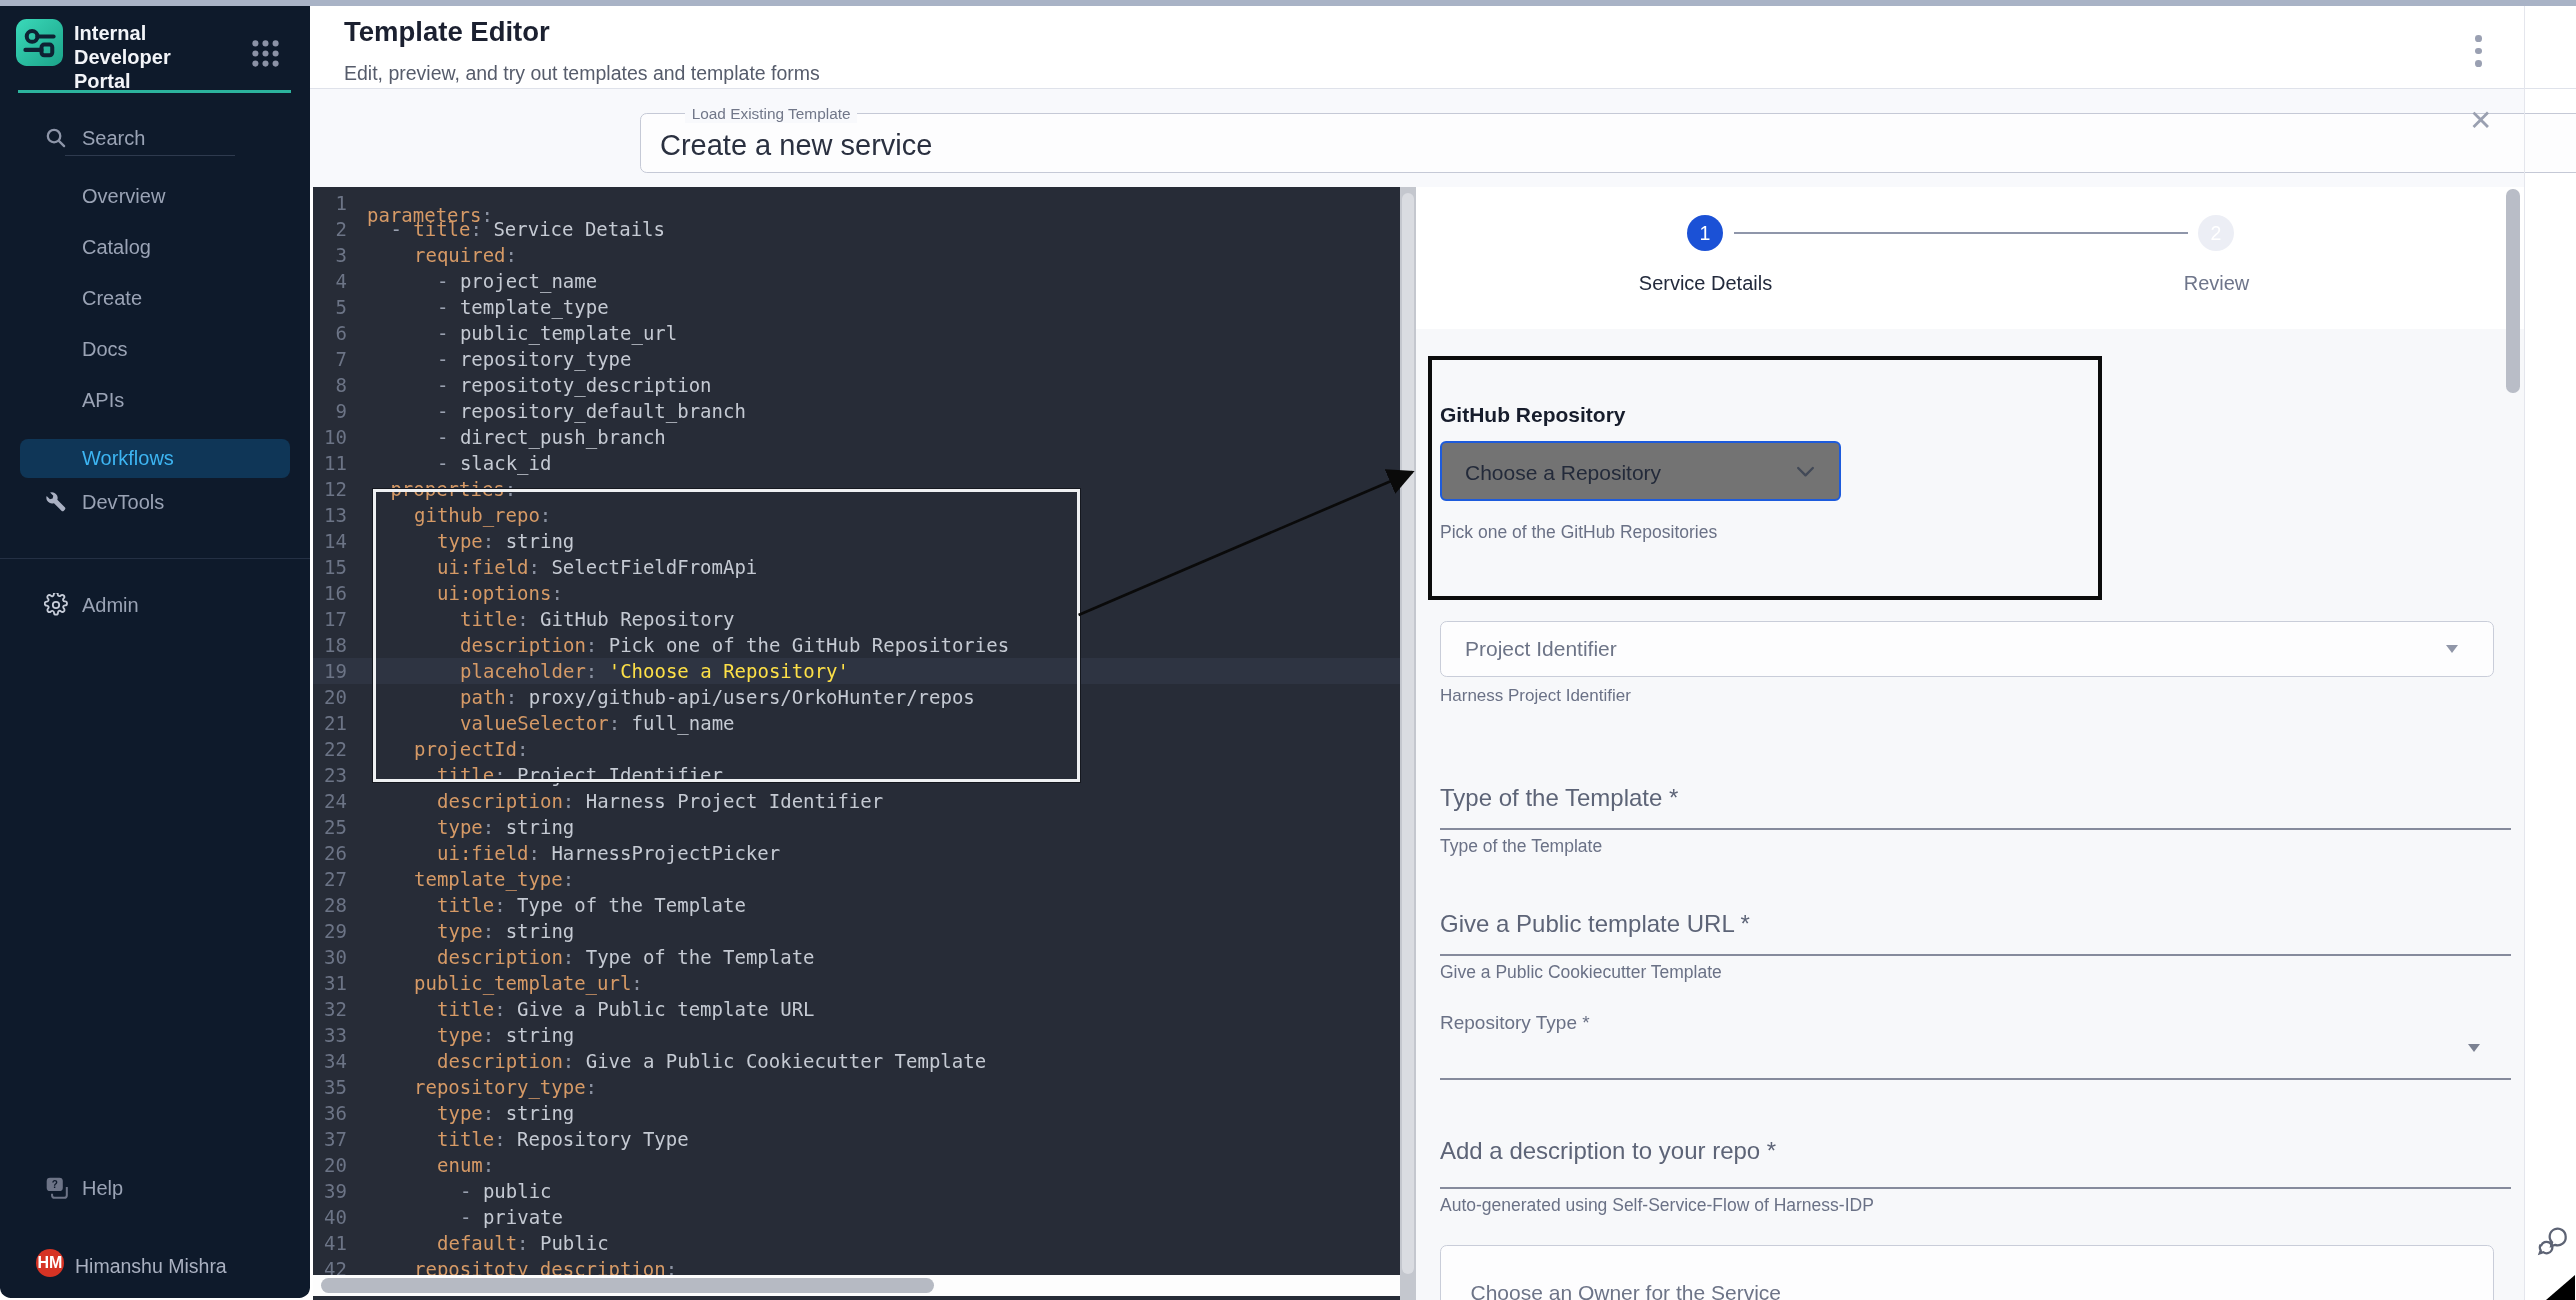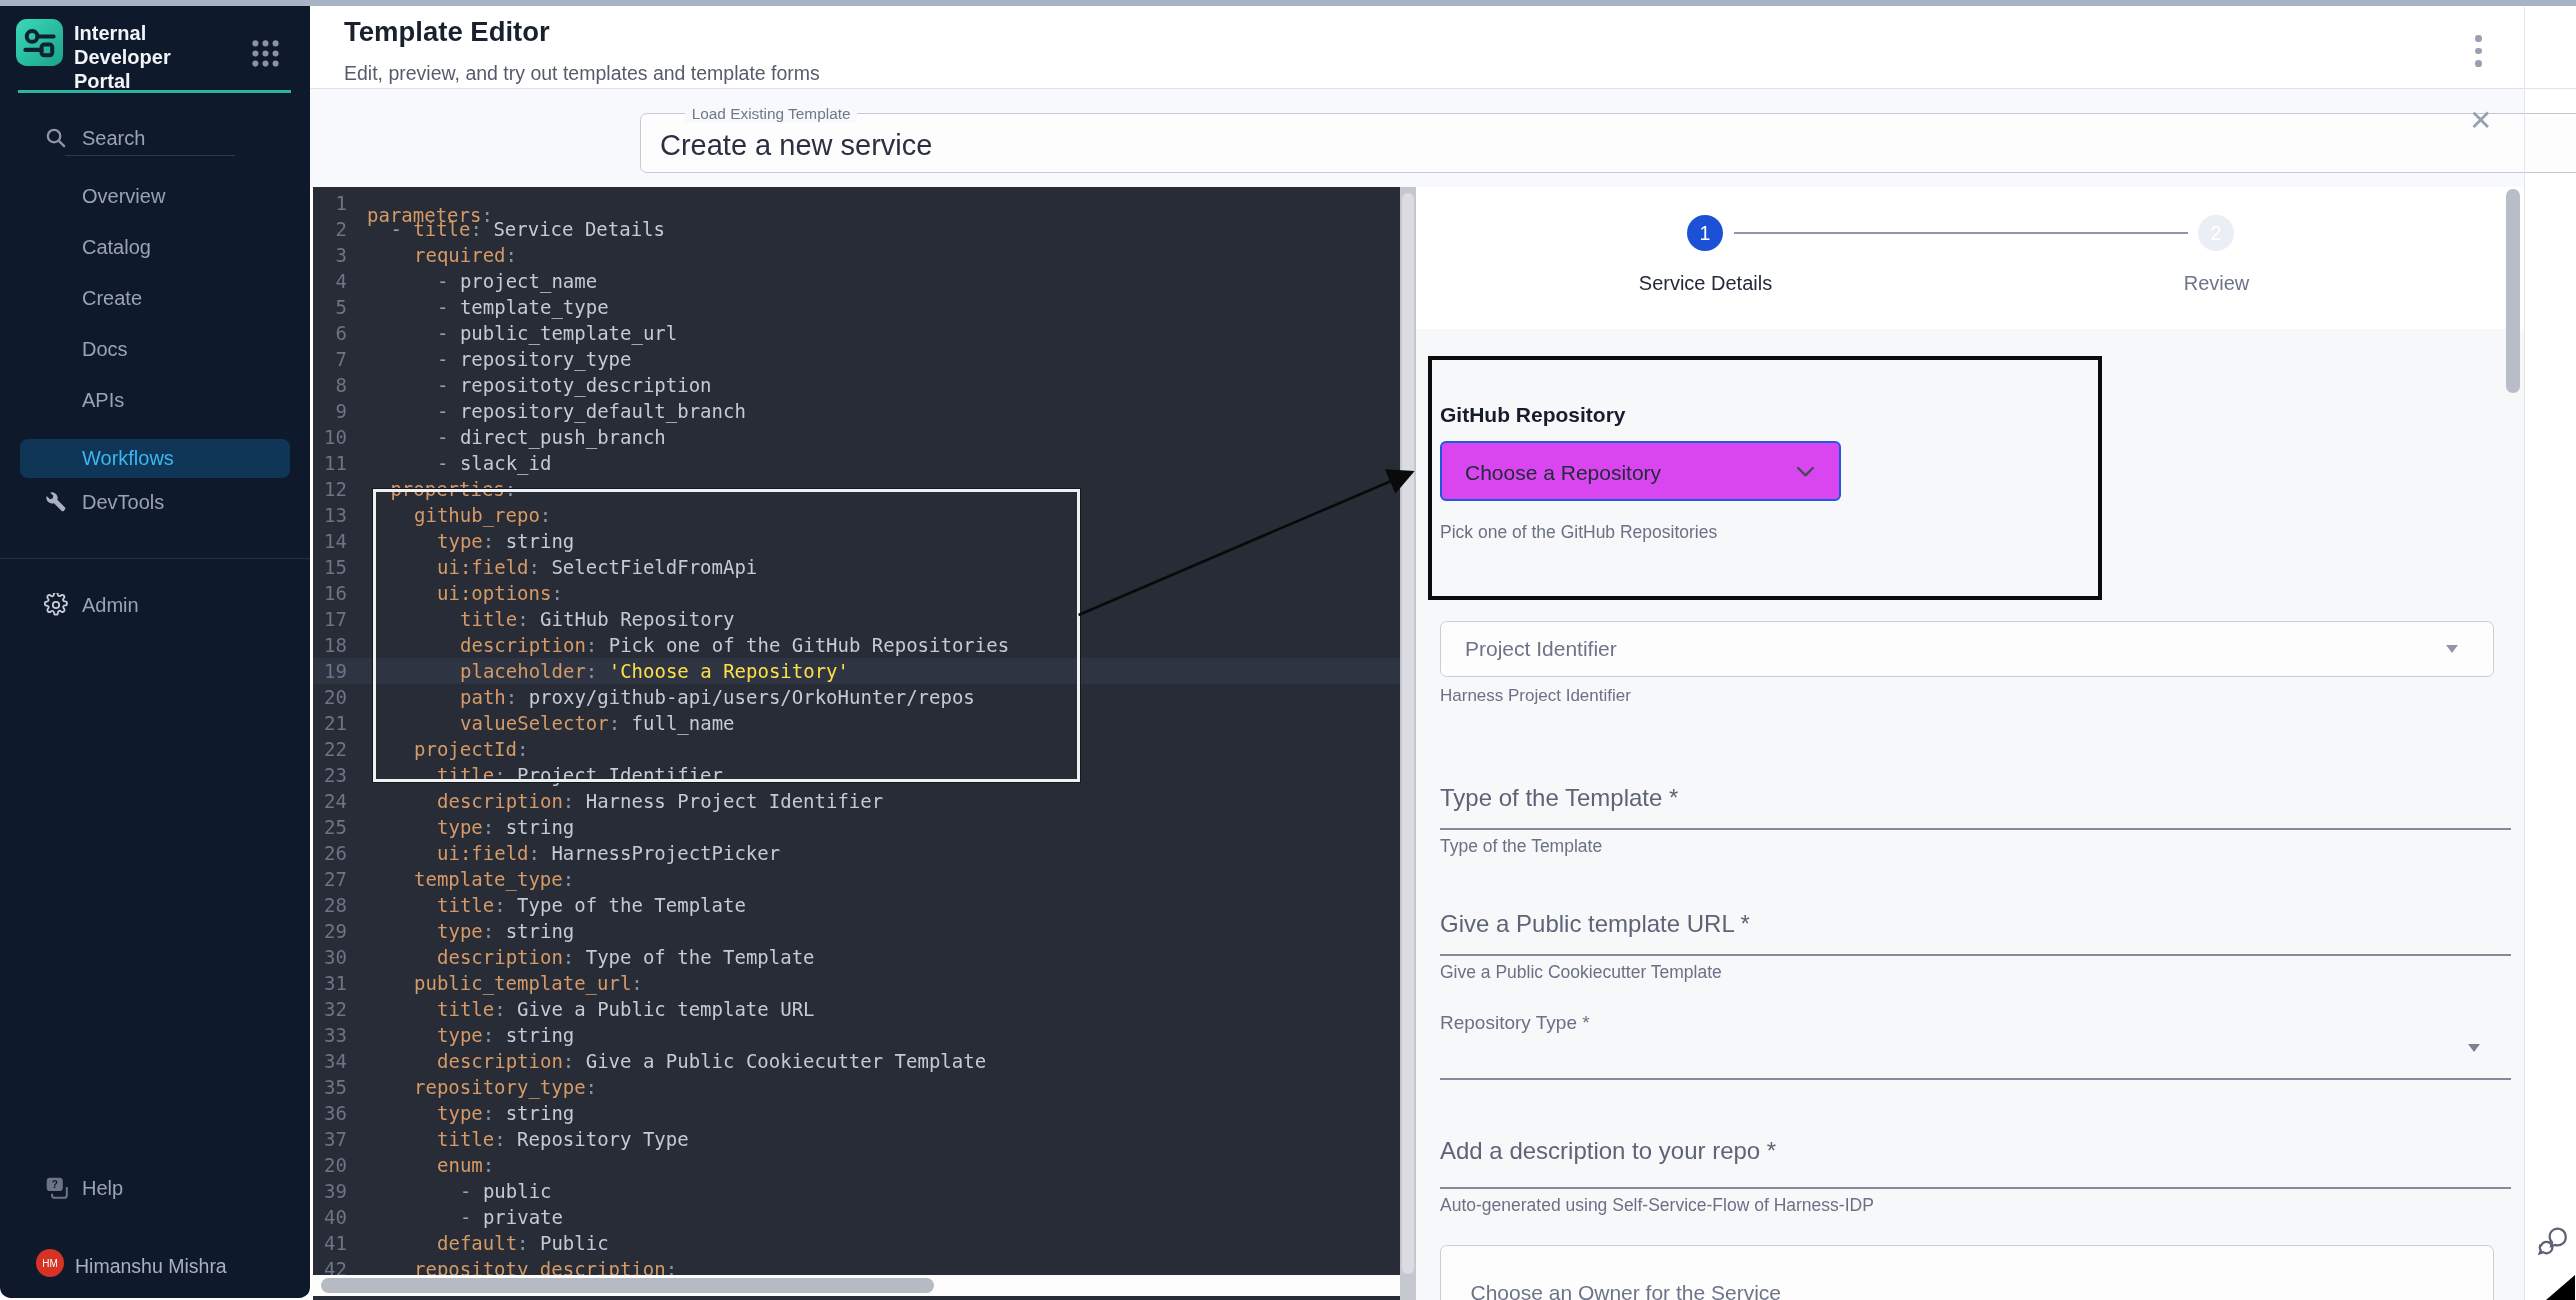--- a/index.html
+++ b/index.html
@@ -20,21 +20,21 @@
   #grid-icon { left:250px; top:32px; }
   #teal-divider { left:17.5px; top:84px; width:273px; height:3.4px; background:#2cb49e; }
   .menu-item { left:0; width:310px; height:39px; display:flex; align-items:center; }
   .menu-item .mi-label { position:absolute; left:82px; font-size:20px; color:#9aa3b5; }
   .menu-item.selected { left:20px; width:270px; background:#0f3657; border-radius:8px; }
   .menu-item.selected .mi-label { left:62px; color:#3db5f2; }
   .mi-icon { position:absolute; left:44px; }
   #search-divider { left:65px; top:149px; width:170px; height:1.3px; background:#2e3a4e; }
   #admin-divider { left:0; top:552px; width:310px; height:1.3px; background:#243044; }
   #avatar { left:36px; top:1243px; width:28px; height:28px; border-radius:50%;
-            background:#d63324; color:#fff; font-size:10px; font-weight:normal;
+            background:#d63324; color:#fff; font-size:16px; font-weight:bold;
             display:flex; align-items:center; justify-content:center; }
   #user-name { left:75px; top:1249px; font-size:19.5px; color:#a9b0c0; }
 
   
   #header { left:310px; top:6px; width:2266px; height:83px; background:#fff;
             border-bottom:1.3px solid #dfe2ea; }
   #page-title { left:344px; top:16px; font-size:27.5px; font-weight:bold; color:#1b2030; }
   #page-subtitle { left:344px; top:62px; font-size:19.5px; color:#565c6b; }
   #kebab-icon { left:2475px; top:35px; display:flex; flex-direction:column; gap:6px; }
   #kebab-icon span { width:6.7px; height:6.7px; border-radius:50%; background:#9aa0b2; }
@@ -77,21 +77,21 @@
 
   .step-circle { width:36px; height:36px; border-radius:50%; display:flex;
                  align-items:center; justify-content:center; font-size:19.5px; color:#fff; }
   #step1-circle { left:1687px; top:215px; background:#1b51d6; }
   #step2-circle { left:2198px; top:215px; background:#eceef5; }
   #step-connector { left:1734px; top:232px; width:454px; height:2px; background:#8f96aa; }
   #step1-label { left:1611px; top:272px; width:189px; text-align:center; font-size:20px; color:#232a3c; font-weight:500; }
   #step2-label { left:2122px; top:272px; width:189px; text-align:center; font-size:20px; color:#6e758a; }
 
   #gh-label { left:1440px; top:403px; font-size:21px; font-weight:bold; color:#171d2c; }
-  #gh-select { left:1440px; top:441px; width:401px; height:60px; background:#d946ef;
+  #gh-select { left:1440px; top:441px; width:401px; height:60px; background:#737373;
                border:2px solid #1d5bdc; border-radius:6px; }
   #gh-select-value { left:23px; top:17.5px; font-size:21px; color:#232a3a; }
   #gh-helper { left:1440px; top:522px; font-size:17.5px; color:#6a7186; }
 
   #pi-select { left:1440px; top:621px; width:1054px; height:56px; background:#fdfdfe;
                border:1.3px solid #c9cdd9; border-radius:6.7px; }
   #pi-value { left:24px; top:14.8px; font-size:21px; color:#6d7487; }
   #pi-caret { right:35px; top:23px; width:0; height:0;
               border-left:6px solid transparent; border-right:6px solid transparent;
               border-top:8px solid #9096a8; }

